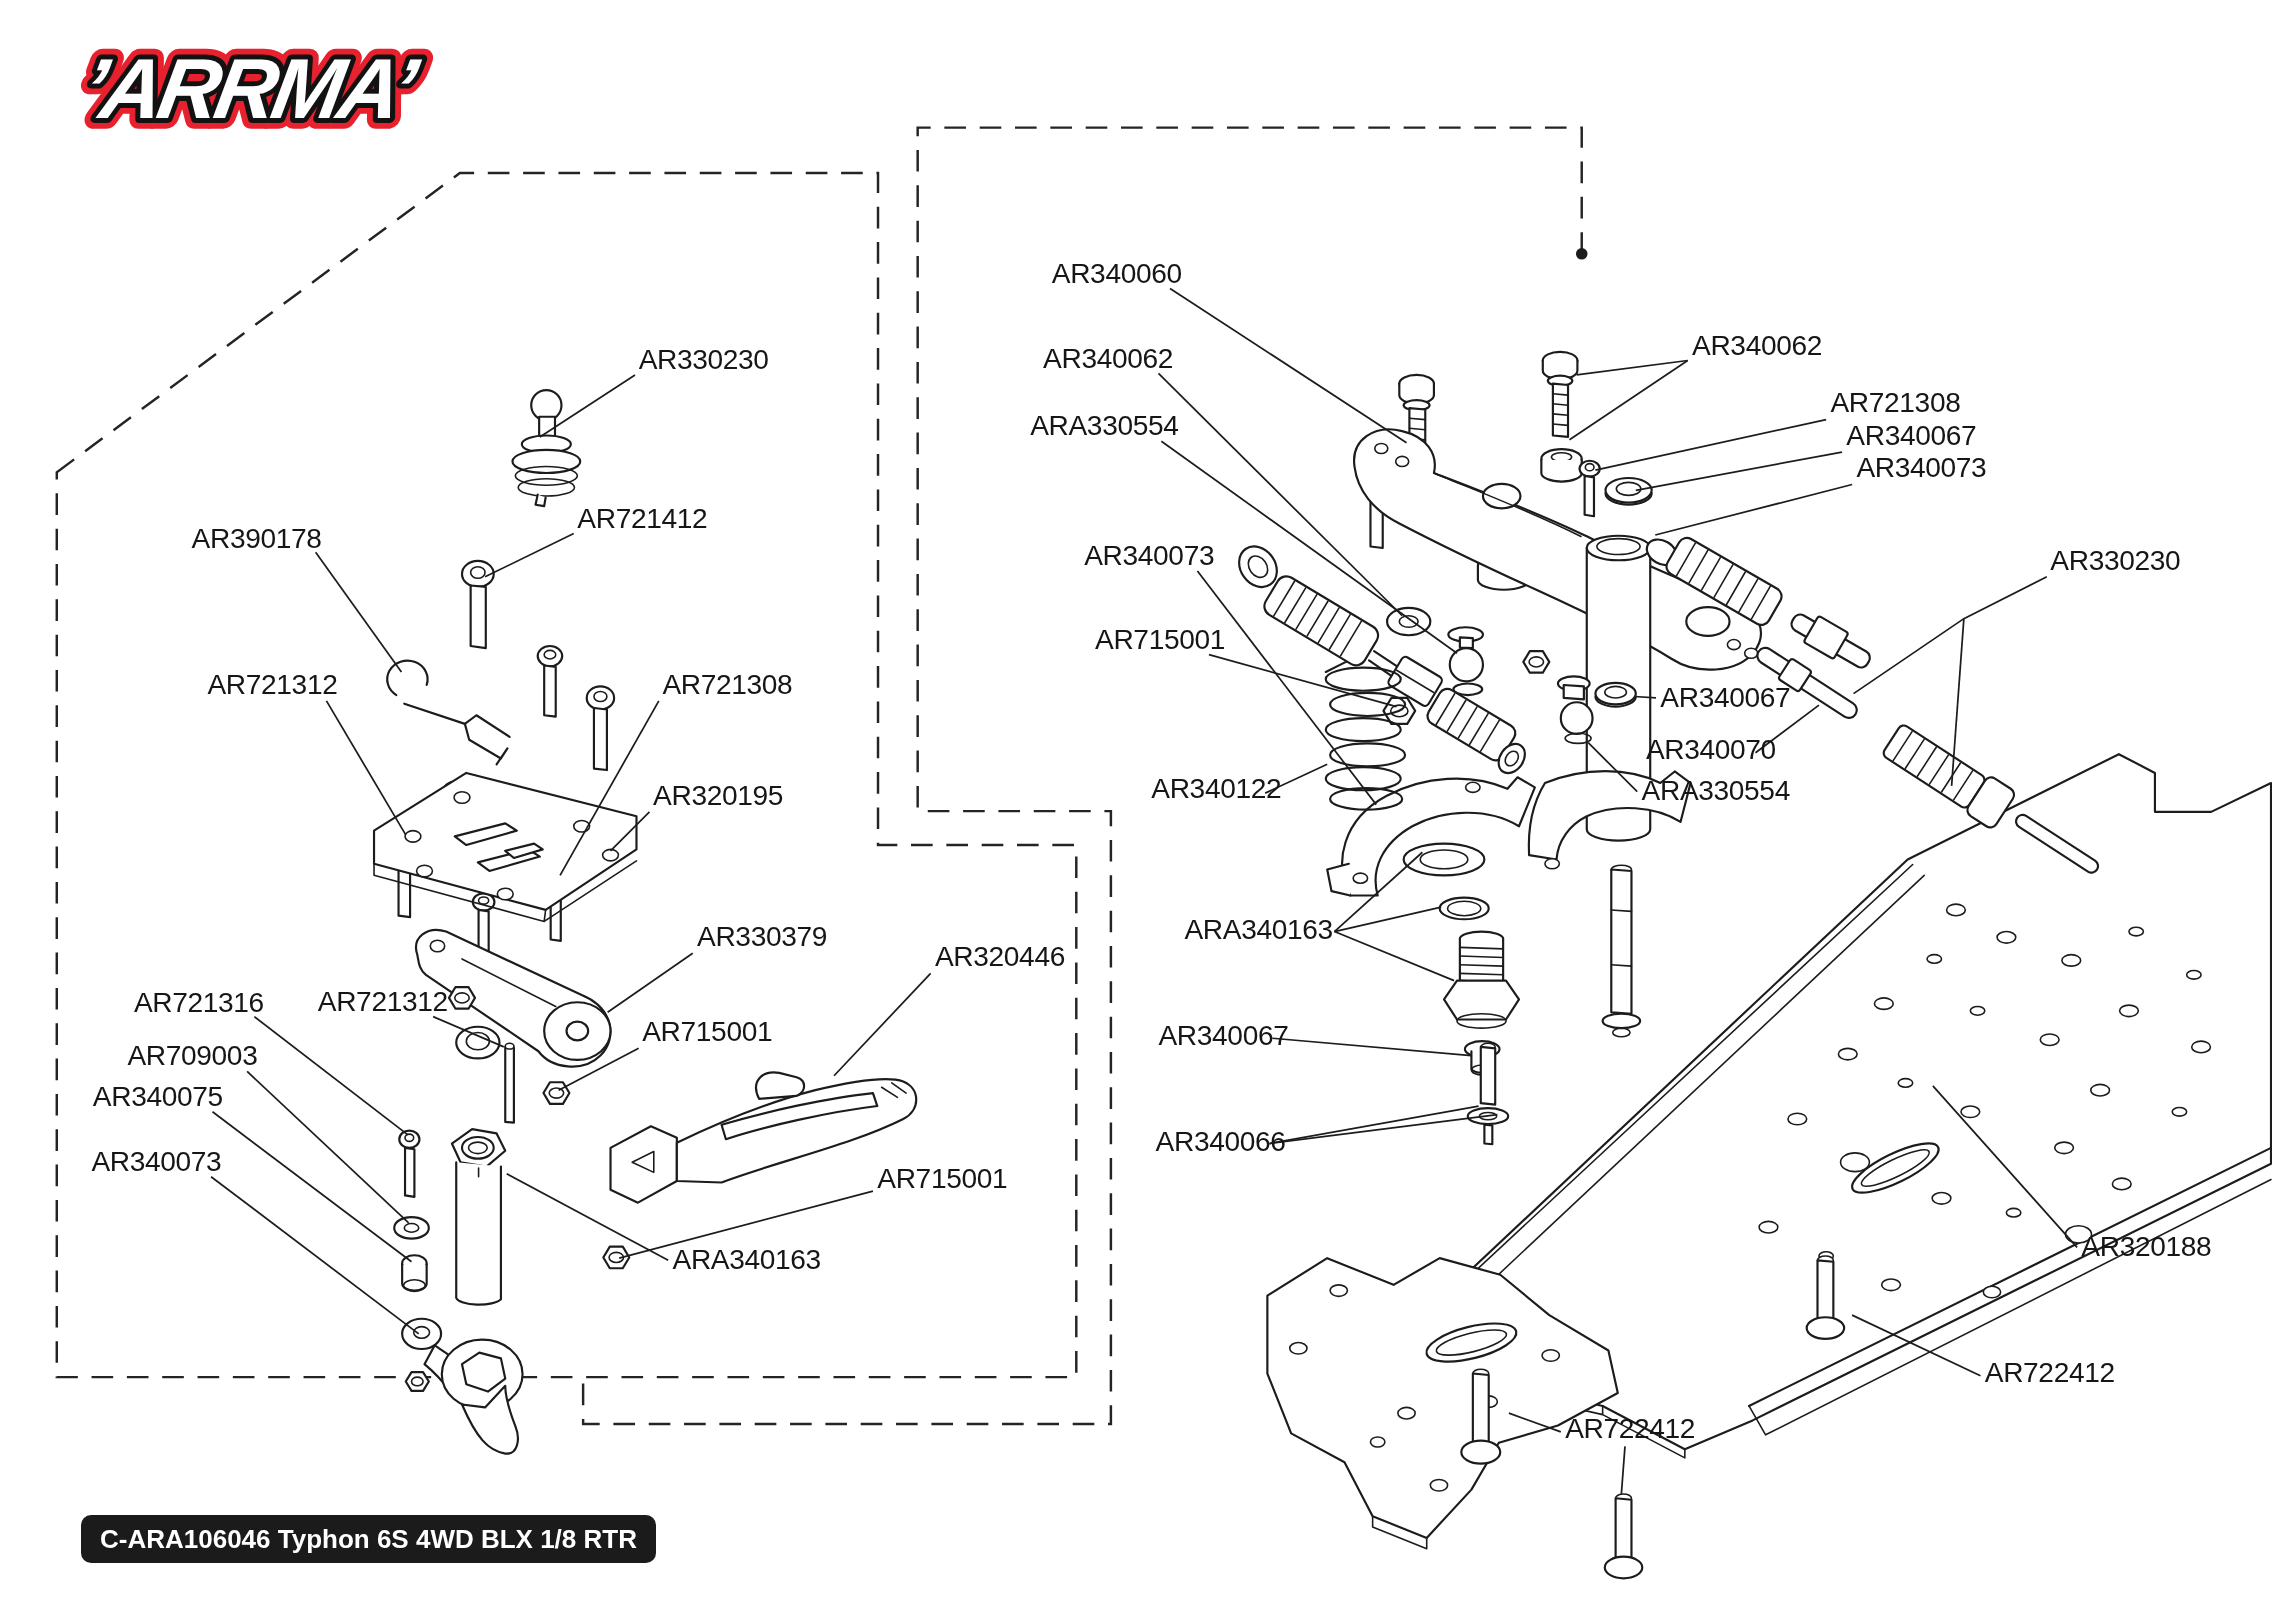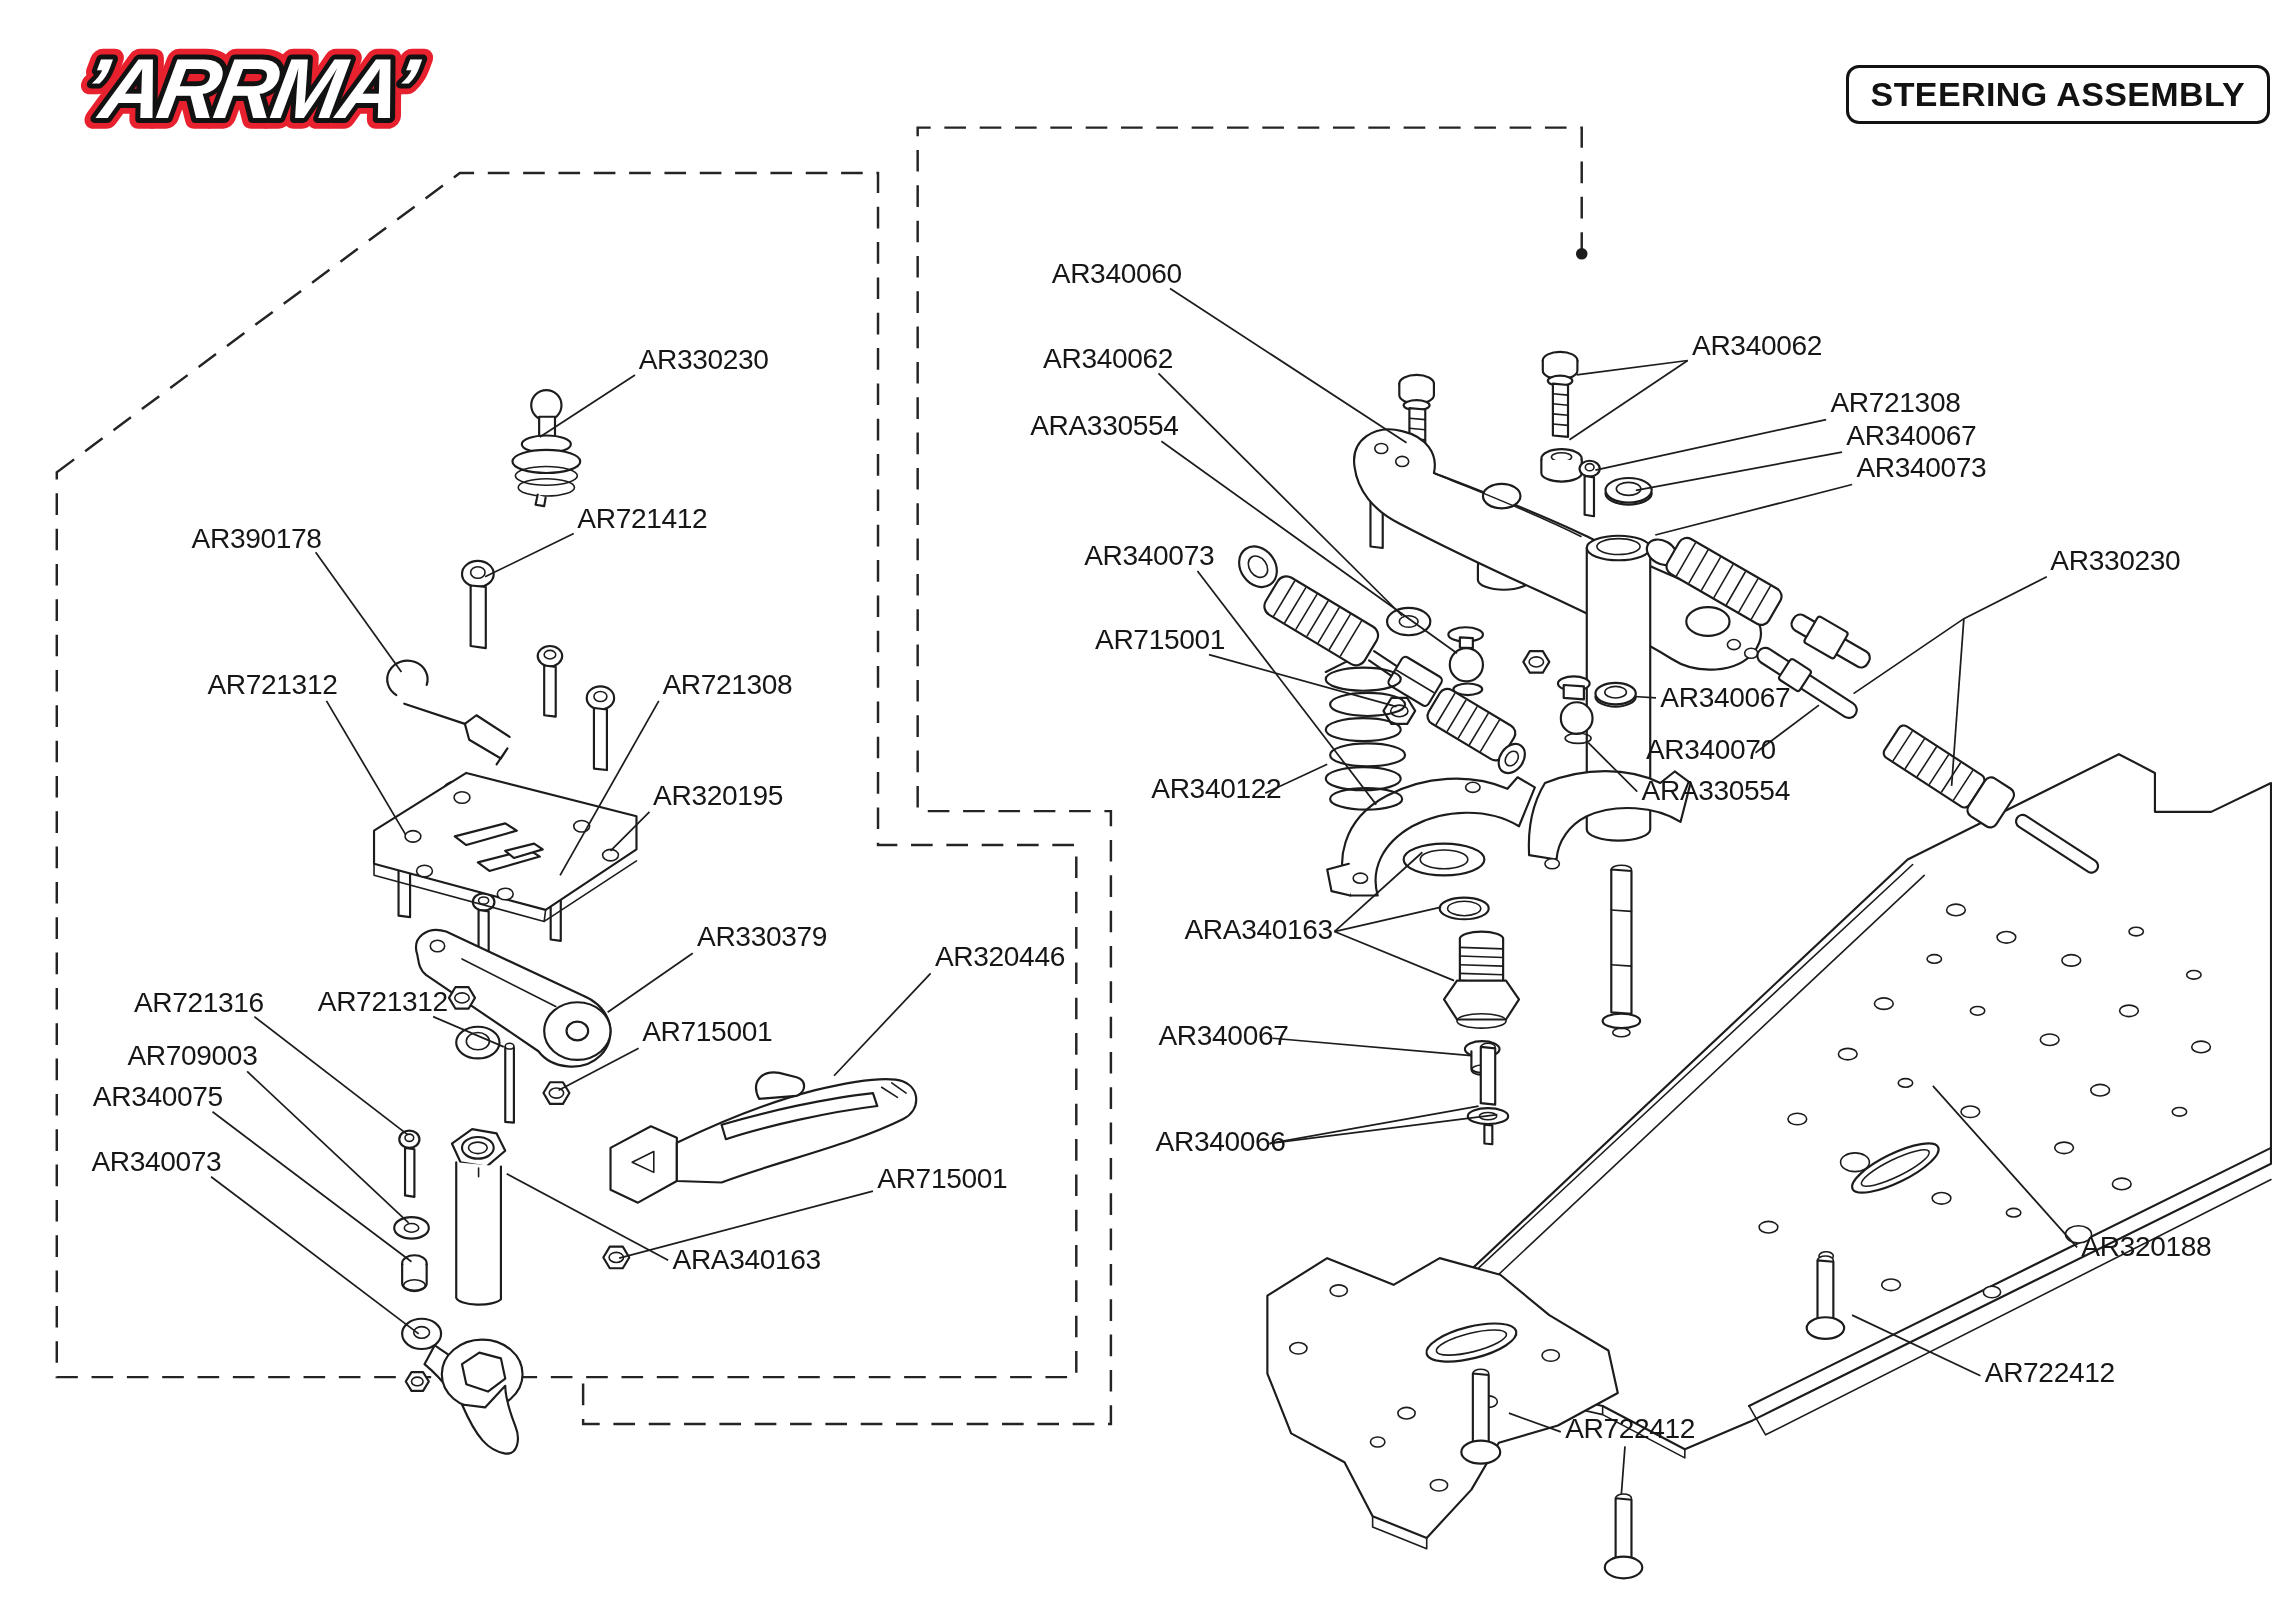--- a/index.html
+++ b/index.html
@@ -535,19 +535,19 @@
   <div class="logo-wrap">
     <svg width="389" height="123" viewBox="0 0 540 170">
       <g transform="skewX(-10)">
         <text x="46" y="128" class="logo-red-t">’ARRMA’</text>
         <text x="46" y="128" class="logo-blk-t">’ARRMA’</text>
         <text x="46" y="128" class="logo-wht-t">’ARRMA’</text>
       </g>
     </svg>
   </div>
 
-  <div class="title-box">
-    <span>STEERING ASSEMBLY</span>
+
+  <div class="footer-badge">
+    <span>C-ARA106046 Typhon 6S 4WD BLX 1/8 RTR</span>
   </div>
 
-
 </div>
 
 
 </body></html>

